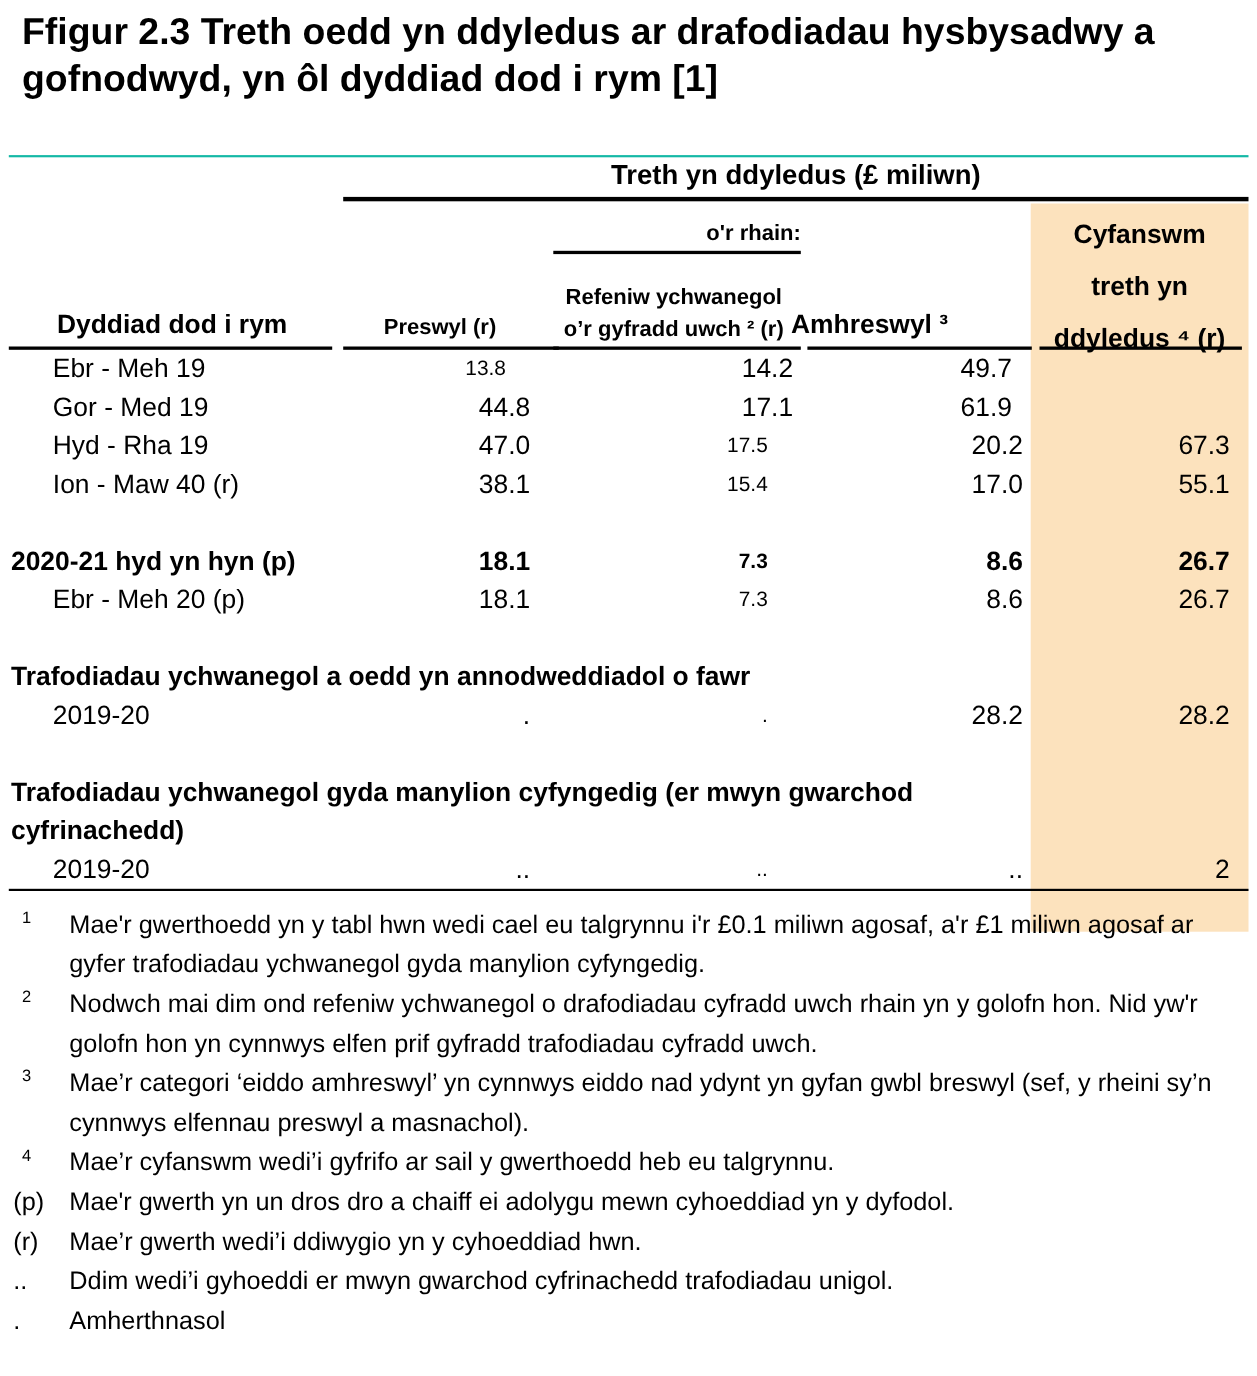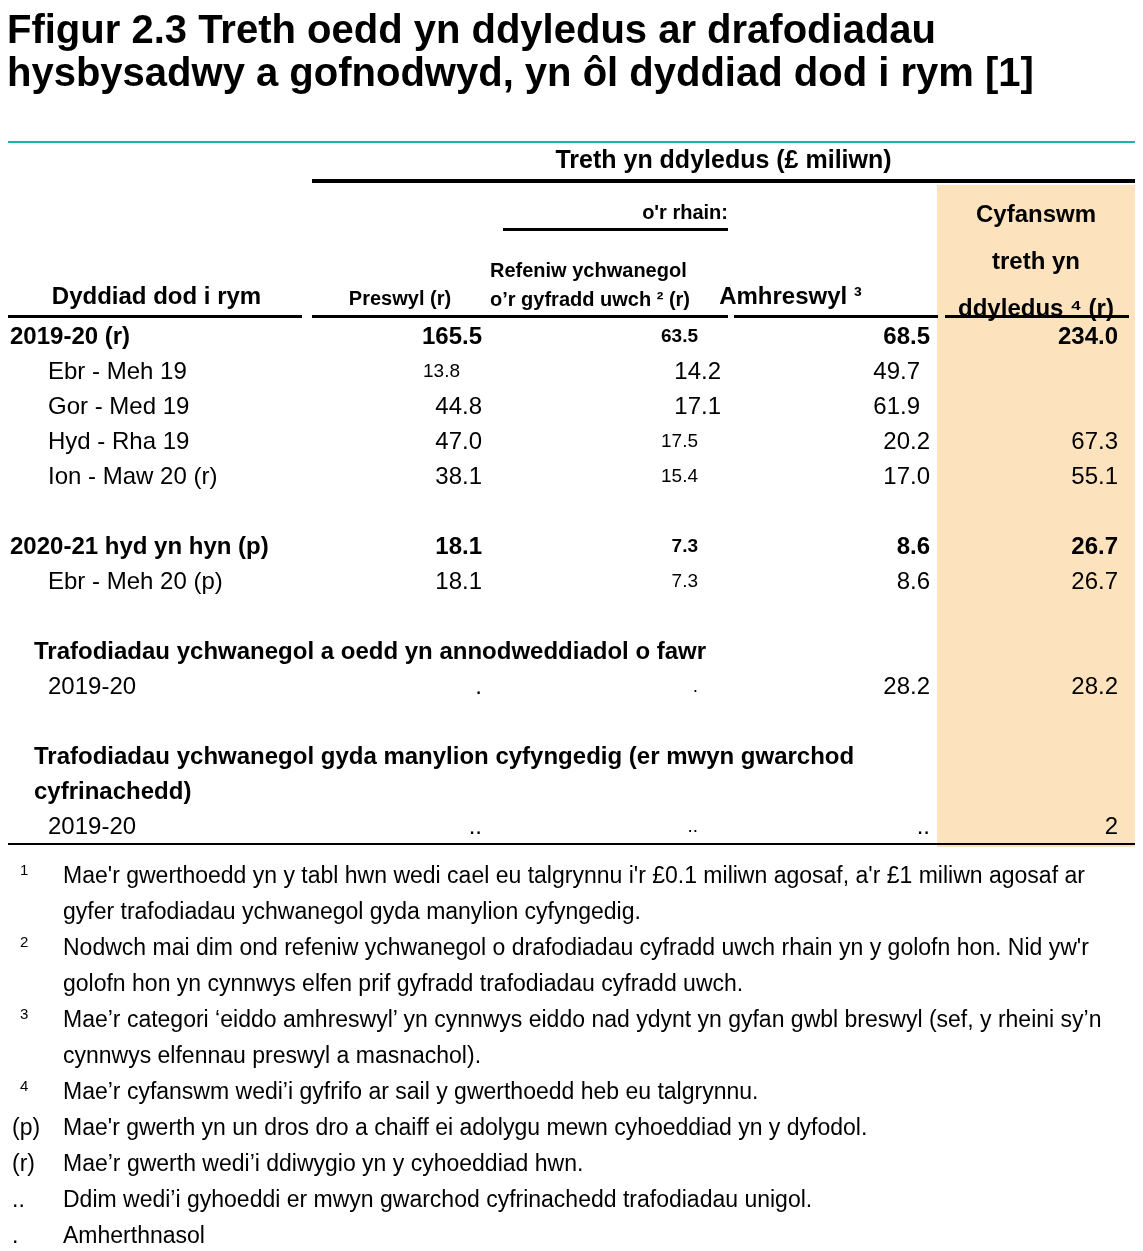--- a/index.html
+++ b/index.html
@@ -1,53 +1,53 @@
 <!DOCTYPE html>
 <html><head>
 <meta charset="utf-8">
 <style>
   html,body{margin:0;padding:0;}
   body{
     width:1143px;height:1251px;background:#ffffff;color:#000000;
     font-family:"Liberation Sans",sans-serif;overflow:hidden;position:relative;
   }
   .page-title{
-    margin:8px 8px 0 7px;max-width:1090px;
-    font-size:40px;font-weight:bold;line-height:43px;letter-spacing:0px;
+    margin:8px 8px 0 20px;max-width:1090px;
+    font-size:34px;font-weight:bold;line-height:43px;letter-spacing:0px;
   }
   .table{
     position:relative;margin:47px 8px 0 8px;width:1127px;
     border-top:2px solid #14b8a6;
   }
   .orange-col{
     position:absolute;left:929px;top:42px;width:198px;height:662px;
     z-index:0;
   }
   .thead{position:relative;height:175px;z-index:1;}
   .abs{position:absolute;}
   .spanner{left:304px;top:2px;width:823px;text-align:center;font-size:25px;font-weight:bold;}
   .spanner-rule{left:304px;top:36px;width:823px;height:4px;background:#000;}
   .ofwhich{left:495px;top:58px;width:225px;text-align:right;font-size:20px;font-weight:bold;}
   .ofwhich-rule{left:495px;top:85px;width:225px;height:3px;background:#000;}
-  .h-refeniw{left:482px;top:113px;width:245px;text-align:left;font-size:20px;font-weight:bold;line-height:29px;}
+  .h-refeniw{left:482px;top:113px;width:245px;text-align:center;font-size:20px;font-weight:bold;line-height:29px;}
   .h-date{left:0;bottom:8px;width:297px;text-align:center;font-size:24px;font-weight:bold;}
   .h-preswyl{left:297px;bottom:8px;width:190px;text-align:center;font-size:20px;font-weight:bold;}
   .h-amhreswyl{left:677px;bottom:8px;width:211px;text-align:center;font-size:24px;font-weight:bold;}
   .h-total{left:929px;top:47px;width:198px;text-align:center;font-size:24px;font-weight:bold;line-height:47px;}
   .hrule{top:172px;height:3px;background:#000;}
   .r1{left:0;width:294px;}
   .r2{left:304px;width:196px;}
   .r3{left:495px;width:225px;}
   .r4{left:726px;width:204px;}
   .r5{left:937px;width:184px;}
   .tbody{position:relative;z-index:1;border-bottom:2px solid #000;}
   .row{display:grid;grid-template-columns:297px 185px 238px 209px 198px;height:35px;line-height:35px;font-size:24px;}
   .row.bold{font-weight:bold;}
   .row.blank{height:35px;}
-  .sec{height:35px;line-height:35px;font-size:24px;font-weight:bold;padding-left:2px;margin-left:24px;}
+  .sec{height:35px;line-height:35px;font-size:24px;font-weight:bold;padding-left:2px;}
   .sec.two{height:70px;line-height:35px;max-width:830px;}
   .c1{padding-left:40px;white-space:nowrap;}
   .c1.top{padding-left:2px;}
   .num{text-align:right;white-space:nowrap;}
   .v2{padding-right:8px;}
   .v3{padding-right:30px;font-size:19px;}
   .v4{padding-right:7px;}
   .v5{padding-right:17px;}
   .footnotes{margin:12px 8px 0 8px;}
   .fn{position:relative;padding-left:55px;font-size:23px;line-height:36px;max-width:1127px;}
@@ -81,48 +81,41 @@
     </div>
     <div class="abs hrule r1"></div>
     <div class="abs hrule r2"></div>
     <div class="abs hrule r3"></div>
     <div class="abs hrule r4"></div>
     <div class="abs hrule r5"></div>
   </div>
 
   <div class="tbody">
 
-    <div class="row bold">
-      <div class="c1 top">2019-20 (r)</div>
-      <div class="num v2">165.5</div>
-      <div class="num v3">63.5</div>
-      <div class="num v4">68.5</div>
-      <div class="num v5">234.0</div>
-    </div>
     <div class="row">
       <div class="c1">Ebr - Meh 19</div>
       <div class="num v3">13.8</div>
       <div class="num v4">14.2</div>
       <div class="num v5">49.7</div>
     </div>
     <div class="row">
       <div class="c1">Gor - Med 19</div>
       <div class="num v2">44.8</div>
       <div class="num v4">17.1</div>
       <div class="num v5">61.9</div>
     </div>
     <div class="row">
       <div class="c1">Hyd - Rha 19</div>
       <div class="num v2">47.0</div>
       <div class="num v3">17.5</div>
       <div class="num v4">20.2</div>
       <div class="num v5">67.3</div>
     </div>
     <div class="row">
-      <div class="c1">Ion - Maw 20 (r)</div>
+      <div class="c1">Ion - Maw 40 (r)</div>
       <div class="num v2">38.1</div>
       <div class="num v3">15.4</div>
       <div class="num v4">17.0</div>
       <div class="num v5">55.1</div>
     </div>
 
     <div class="row blank"></div>
 
     <div class="row bold">
       <div class="c1 top">2020-21 hyd yn hyn (p)</div>

